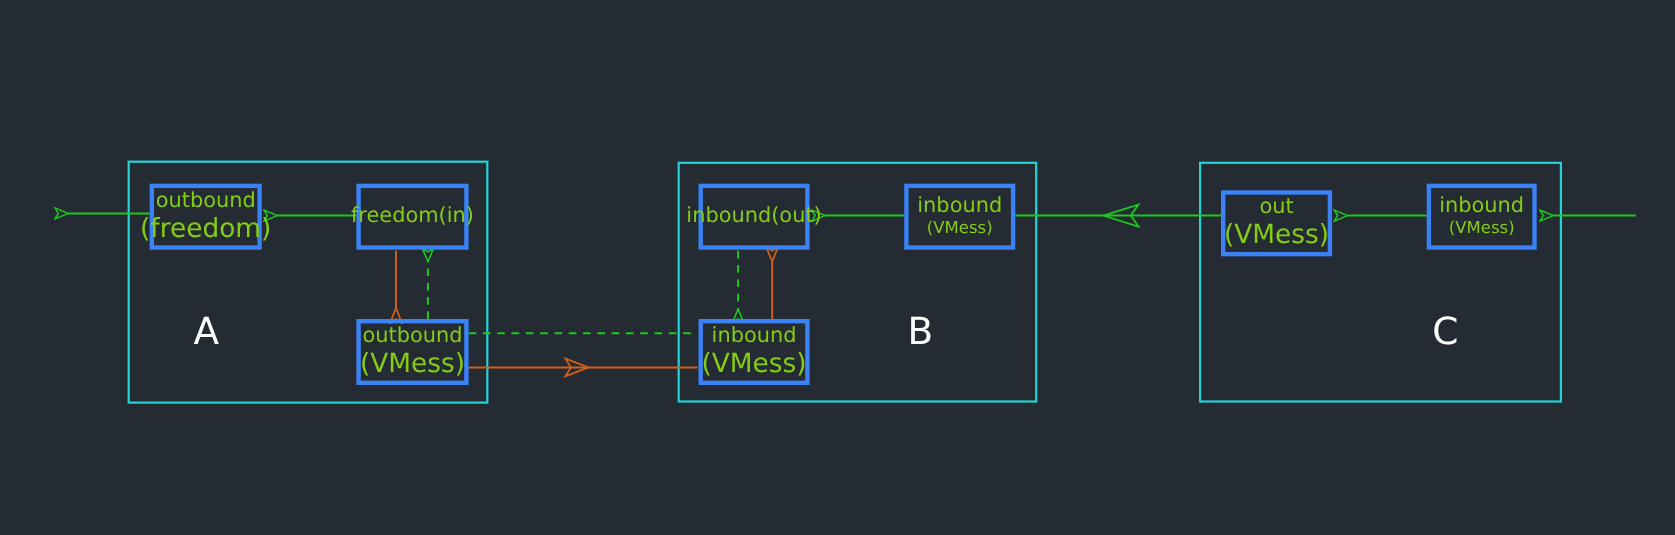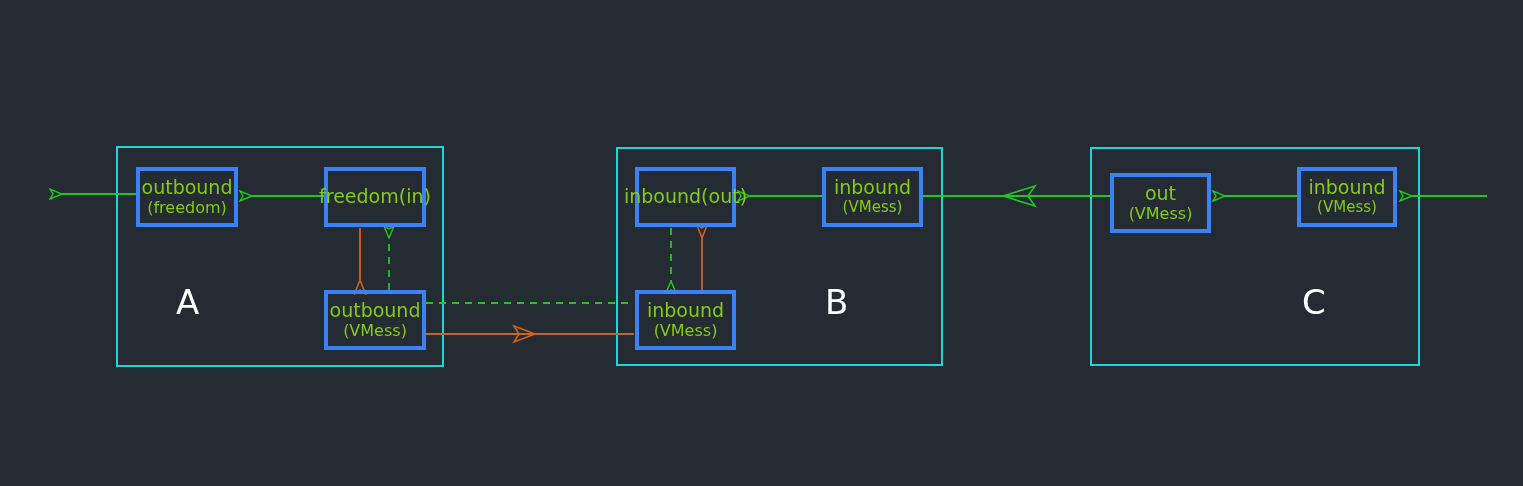--- a/index.html
+++ b/index.html
@@ -50,21 +50,21 @@
     justify-content: center;
     padding: 0 6px;
     box-sizing: border-box;
   }
   .node .l1 {
     font-size: 19px;
     line-height: 1.15;
     white-space: nowrap;
   }
   .node .l2 {
-    font-size: 16px;
+    font-size: 24px;
     line-height: 1.15;
     white-space: nowrap;
   }
   .node.center { align-items: center; text-align: center; }
   .node.left   { align-items: center; text-align: left; }
   .node.single { justify-content: center; align-items: center; }
   .node.small2 .l2 { font-size: 15px; }
 </style>
 </head>
 <body>

